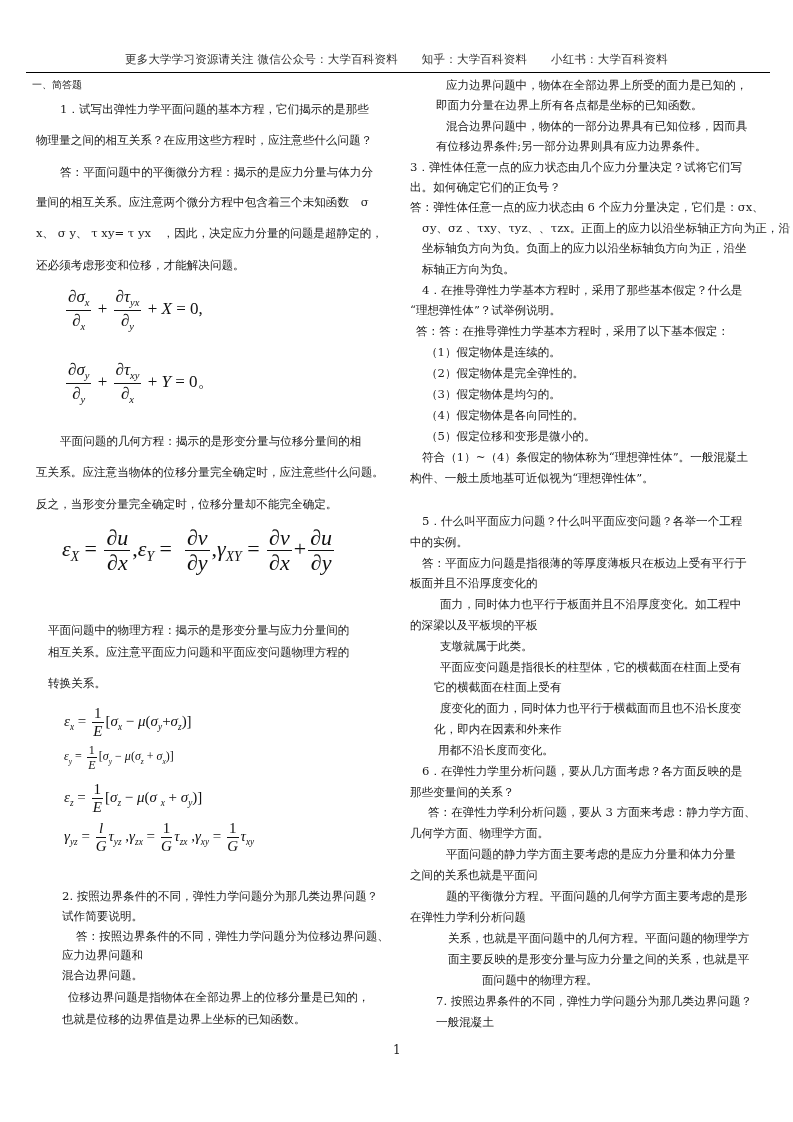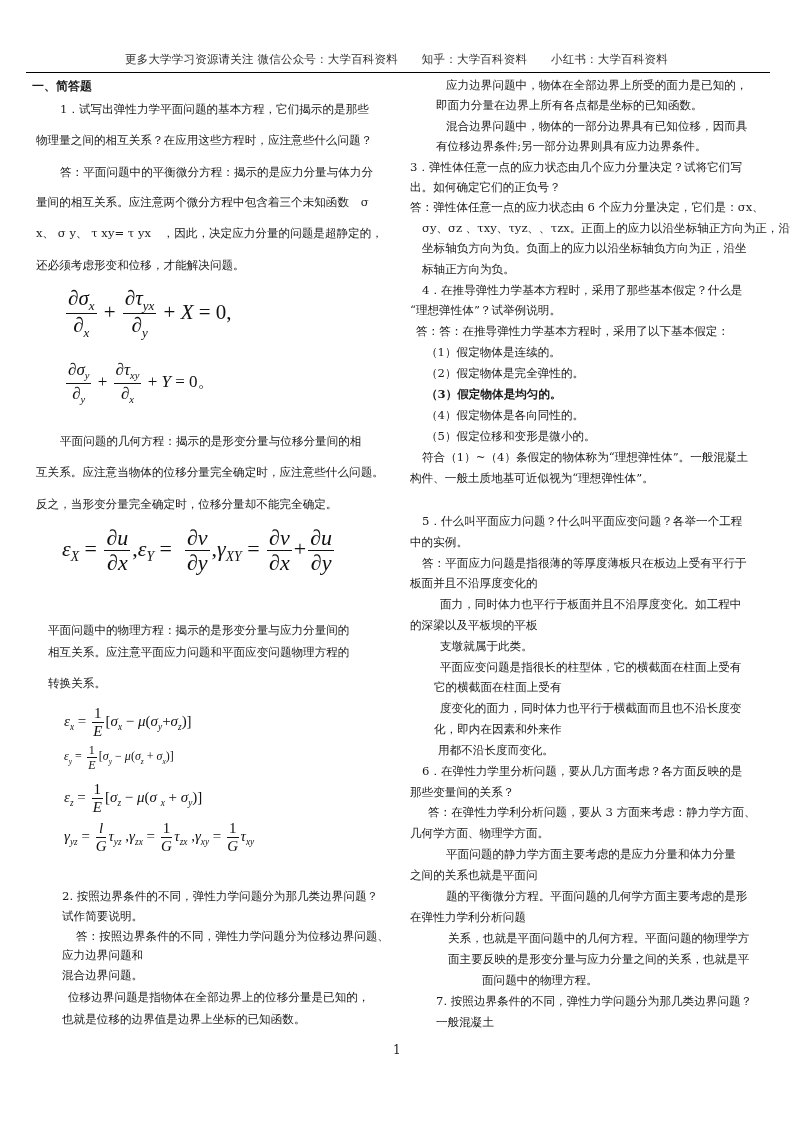--- a/index.html
+++ b/index.html
@@ -6,21 +6,21 @@
   body { width: 793px; height: 1122px; position: relative; overflow: hidden;
          font-family: "DejaVu Serif", "Liberation Serif", serif; color: #1a1a1a; }
   .header { position: absolute; top: 52px; left: 0; width: 793px; text-align: center;
             font-size: 11.5px; color: #333; letter-spacing: 0.2px; }
   .header span { margin: 0 10px; }
   .rule { position: absolute; top: 72px; left: 26px; width: 744px; height: 0; border-top: 1.5px solid #000; }
   .col { position: absolute; top: 76px; font-size: 11.6px; line-height: 1; }
   .col-left { left: 36px; width: 352px; }
   .col-right { left: 408px; width: 356px; }
   .p { position: absolute; white-space: nowrap; }
-  .sec-title { font-weight: bold; font-size: 12px; }
+  .sec-title { font-weight: normal; font-size: 10px; }
   .math { font-family: "Liberation Serif", "DejaVu Serif", serif; font-style: italic; position: absolute; white-space: nowrap; color: #111; }
   .frac { display: inline-block; vertical-align: middle; text-align: center; margin: 0 2px; }
   .frac .num { display: block; border-bottom: 1px solid #111; padding: 0 2px 1px; }
   .frac .den { display: block; padding-top: 1px; }
   .up { font-style: normal; }
   sub { font-size: 0.62em; }
   .pagenum { position: absolute; top: 1043px; left: 393px; font-size: 12px; }
 </style>
 </head>
 <body>
@@ -34,21 +34,21 @@
 
 <div class="col col-left">
   <div class="p sec-title" style="top:4px;left:-4px;">一、简答题</div>
   <div class="p" style="top:28px;left:24px;">1．试写出弹性力学平面问题的基本方程，它们揭示的是那些</div>
   <div class="p" style="top:59px;left:0;">物理量之间的相互关系？在应用这些方程时，应注意些什么问题？</div>
   <div class="p" style="top:91px;left:24px;">答：平面问题中的平衡微分方程：揭示的是应力分量与体力分</div>
   <div class="p" style="top:121px;left:0;">量间的相互关系。应注意两个微分方程中包含着三个未知函数　σ</div>
   <div class="p" style="top:152px;left:0;">x、 σ y、 τ xy= τ yx　，因此，决定应力分量的问题是超静定的，</div>
   <div class="p" style="top:184px;left:0;">还必须考虑形变和位移，才能解决问题。</div>
 
-  <div class="math" style="top:212px;left:28px;font-size:21px;">
+  <div class="math" style="top:212px;left:28px;font-size:17px;">
     <span class="frac"><span class="num">∂σ<sub>x</sub></span><span class="den">∂<sub>x</sub></span></span><span class="up"> + </span><span class="frac"><span class="num">∂τ<sub>yx</sub></span><span class="den">∂<sub>y</sub></span></span><span class="up"> + </span>X<span class="up"> = 0,</span>
   </div>
   <div class="math" style="top:285px;left:28px;font-size:17px;">
     <span class="frac"><span class="num">∂σ<sub>y</sub></span><span class="den">∂<sub>y</sub></span></span><span class="up"> + </span><span class="frac"><span class="num">∂τ<sub>xy</sub></span><span class="den">∂<sub>x</sub></span></span><span class="up"> + </span>Y<span class="up"> = 0。</span>
   </div>
 
   <div class="p" style="top:360px;left:24px;">平面问题的几何方程：揭示的是形变分量与位移分量间的相</div>
   <div class="p" style="top:391px;left:0;">互关系。应注意当物体的位移分量完全确定时，应注意些什么问题。</div>
   <div class="p" style="top:423px;left:0;">反之，当形变分量完全确定时，位移分量却不能完全确定。</div>
 
@@ -92,21 +92,21 @@
   <div class="p" style="top:126px;left:2px;">答：弹性体任意一点的应力状态由 6 个应力分量决定，它们是：σx、</div>
   <div class="p" style="top:147px;left:14px;">σy、σz 、τxy、τyz、、τzx。正面上的应力以沿坐标轴正方向为正，沿</div>
   <div class="p" style="top:167px;left:14px;">坐标轴负方向为负。负面上的应力以沿坐标轴负方向为正，沿坐</div>
   <div class="p" style="top:188px;left:14px;">标轴正方向为负。</div>
 
   <div class="p" style="top:209px;left:14px;">4．在推导弹性力学基本方程时，采用了那些基本假定？什么是</div>
   <div class="p" style="top:229px;left:2px;">“理想弹性体”？试举例说明。</div>
   <div class="p" style="top:250px;left:8px;">答：答：在推导弹性力学基本方程时，采用了以下基本假定：</div>
   <div class="p" style="top:271px;left:18px;">（1）假定物体是连续的。</div>
   <div class="p" style="top:292px;left:18px;">（2）假定物体是完全弹性的。</div>
-  <div class="p" style="top:313px;left:18px;font-weight:bold;">（3）假定物体是均匀的。</div>
+  <div class="p" style="top:313px;left:18px;">（3）假定物体是均匀的。</div>
   <div class="p" style="top:334px;left:18px;">（4）假定物体是各向同性的。</div>
   <div class="p" style="top:355px;left:18px;">（5）假定位移和变形是微小的。</div>
   <div class="p" style="top:376px;left:14px;">符合（1）~（4）条假定的物体称为“理想弹性体”。一般混凝土</div>
   <div class="p" style="top:397px;left:2px;">构件、一般土质地基可近似视为“理想弹性体”。</div>
 
   <div class="p" style="top:440px;left:14px;">5．什么叫平面应力问题？什么叫平面应变问题？各举一个工程</div>
   <div class="p" style="top:461px;left:2px;">中的实例。</div>
   <div class="p" style="top:482px;left:14px;">答：平面应力问题是指很薄的等厚度薄板只在板边上受有平行于</div>
   <div class="p" style="top:502px;left:2px;">板面并且不沿厚度变化的</div>
   <div class="p" style="top:523px;left:32px;">面力，同时体力也平行于板面并且不沿厚度变化。如工程中</div>

